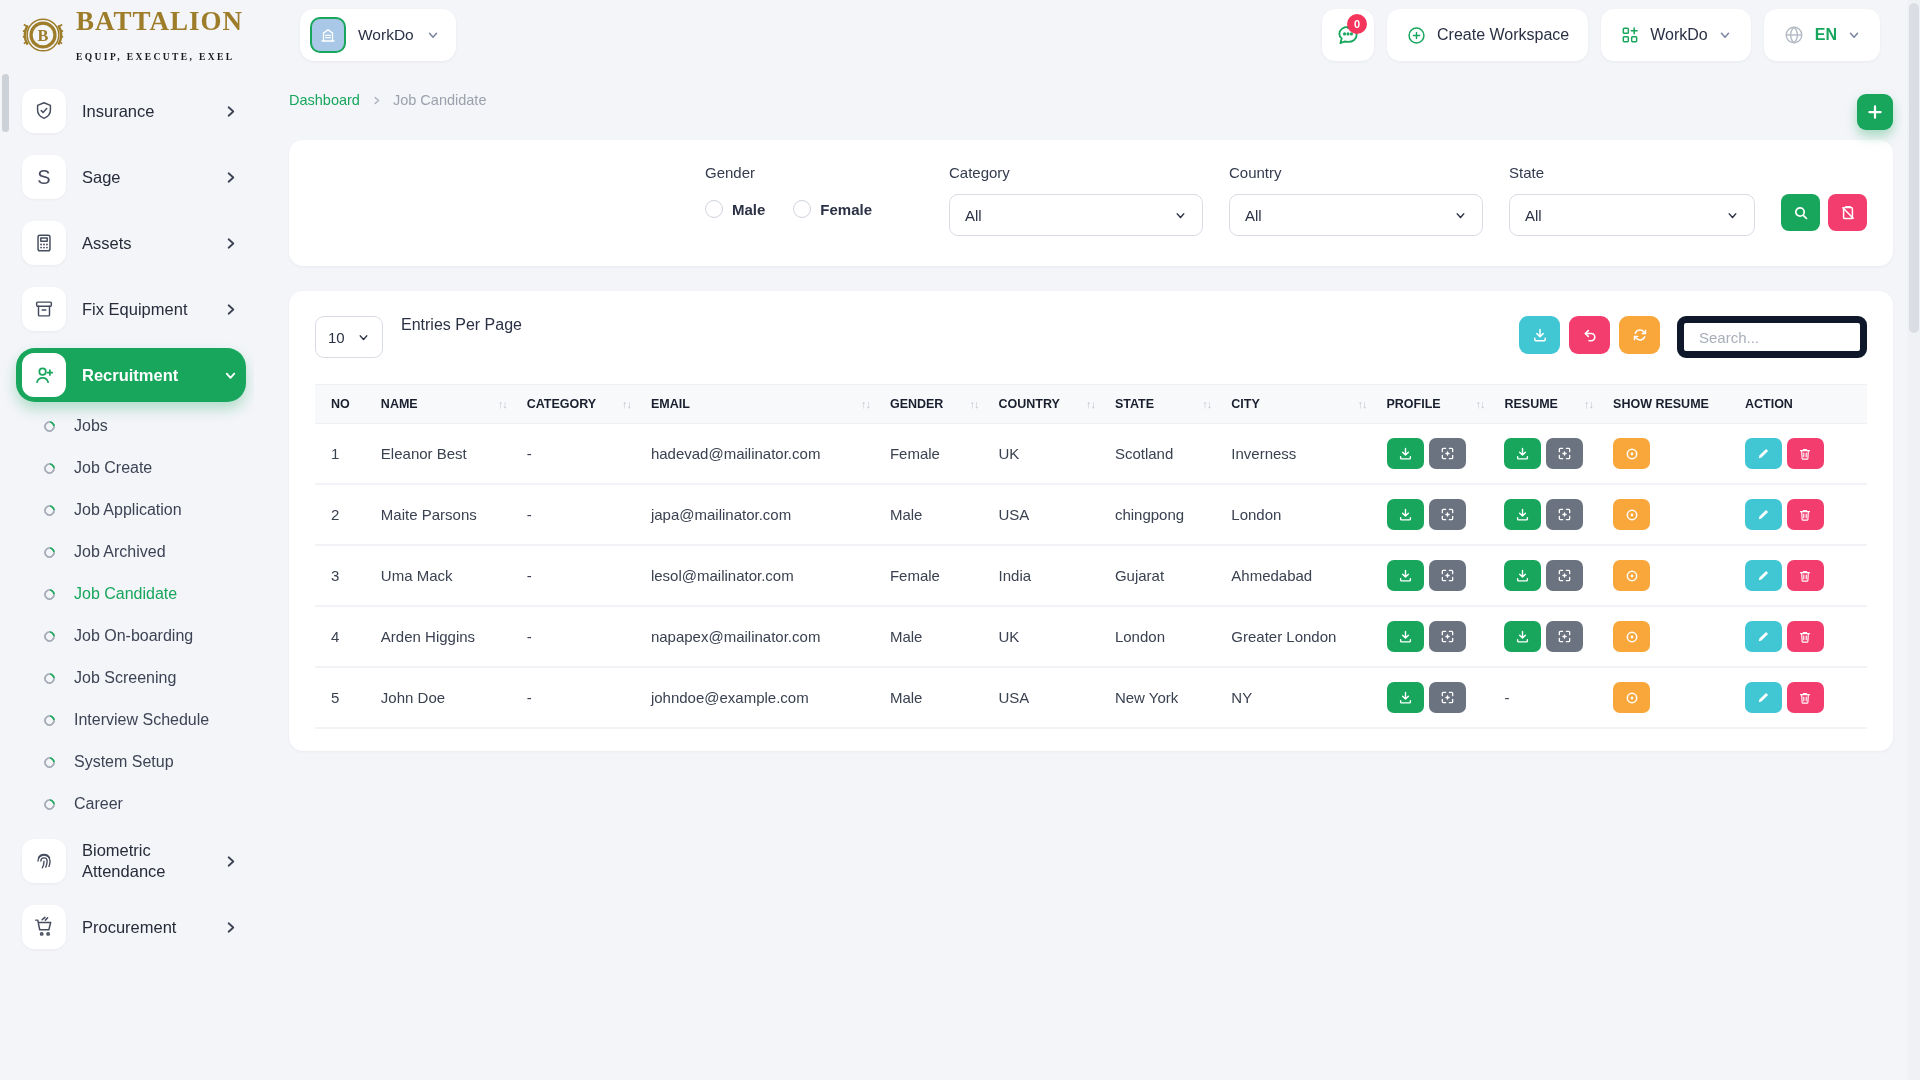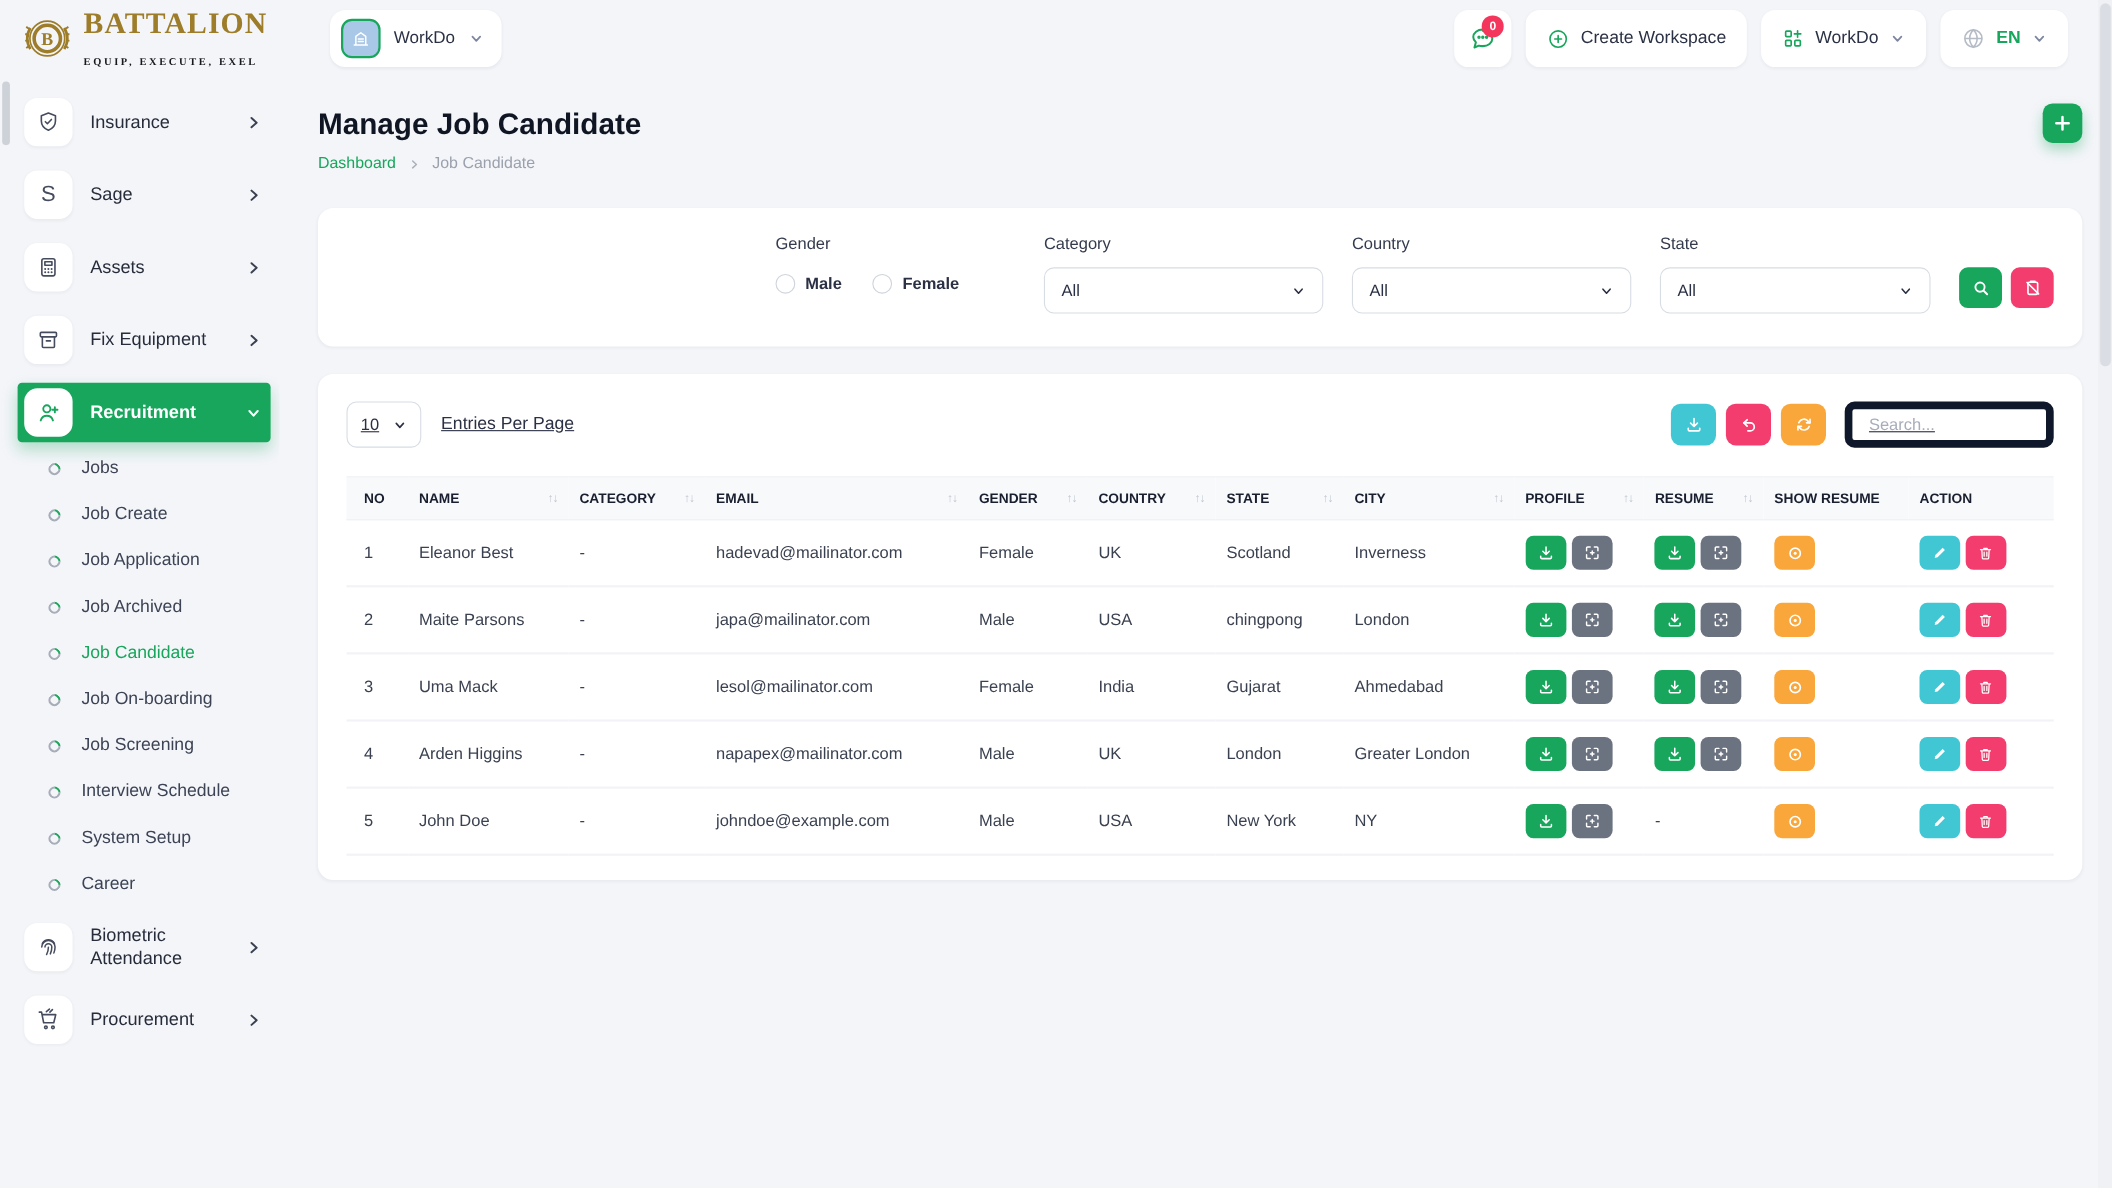--- a/index.html
+++ b/index.html
@@ -28,21 +28,21 @@
   .layout { display:flex; height:1010px; }
 
   
   .sidebar { width:254px; padding:14px 8px 0 16px; position:relative; overflow:hidden; flex-shrink:0; }
   .side-scroll-thumb { position:absolute; left:2px; top:4px; width:7px; height:58px; border-radius:4px; background:#cdd1d8; }
   .nav-item { display:flex; align-items:center; gap:16px; padding:5px 8px 5px 6px; margin-bottom:12px; color:#272c3a; cursor:pointer; }
   .icon-box { width:44px; height:44px; background:#fff; border-radius:12px; display:grid; place-items:center; color:#454c5e; box-shadow:0 1px 3px rgba(20,30,60,.05); flex-shrink:0; }
   .s-letter { font-size:20px; color:#454c5e; font-weight:500; }
   .nav-label { font-size:16.5px; flex:1; line-height:1.25; }
   .nav-chevron { color:#3a4152; flex-shrink:0; }
-  .nav-item.active-group { background:#17a65c; border-radius:4px; box-shadow:0 7px 14px rgba(23,166,92,.3); }
+  .nav-item.active-group { background:#17a65c; border-radius:19px; box-shadow:0 7px 14px rgba(23,166,92,.3); }
   .nav-item.active-group .icon-box { color:#17a65c; box-shadow:none; }
   .nav-item.active-group .nav-label { color:#fff; font-weight:bold; }
   .nav-item.active-group .nav-chevron { color:#fff; }
   .sub-item { display:flex; align-items:center; gap:19px; padding:3px 8px 3px 28px; margin-bottom:18px; font-size:16px; color:#3c4354; cursor:pointer; }
   .bullet { width:11px; height:11px; border-radius:50%; border:2.5px solid #a8aeb9; border-top-color:#22a55f; transform:rotate(45deg); flex-shrink:0; }
   .sub-item.active { color:#17a65c; }
 
   
   .content { flex:1; padding:22px 27px 0 35px; position:relative; }
   .page-title { font-size:27px; font-weight:bold; color:#101523; margin:6px 0 12px; }
@@ -62,21 +62,21 @@
   .radio-circle { width:18px; height:18px; border-radius:50%; border:1.5px solid #cfd4dc; background:#fff; flex-shrink:0; }
   .fselect { width:254px; height:42px; border:1px solid #d8dde4; border-radius:9px; display:flex; align-items:center; justify-content:space-between; padding:0 15px; font-size:15px; color:#2b3144; background:#fff; cursor:pointer; }
   .fselect.state { width:246px; }
   .fbuttons { flex-direction:row; gap:8px; align-self:flex-end; margin-bottom:5px; }
   .sq-btn { width:39px; height:37px; border-radius:8px; display:grid; place-items:center; color:#fff; cursor:pointer; border:none; }
   .bg-green { background:#17a65c; } .bg-pink { background:#f33d6e; }
   .bg-teal { background:#41c6d4; } .bg-orange { background:#f9a63a; }
 
   
   .table-card { margin-top:25px; background:#fff; border-radius:14px; padding:25px 26px 22px; box-shadow:0 1px 3px rgba(20,30,60,.05); }
-  .controls { display:flex; align-items:center;text-decoration:underline; }
+  .controls { display:flex; align-items:flex-start; }
   .entries-select { width:68px; height:42px; border:1px solid #d8dde4; border-radius:9px; background:#fff; display:flex; align-items:center; justify-content:space-between; padding:0 12px; font-size:15px; cursor:pointer; }
   .entries-label { margin-left:18px; font-size:16px; color:#2b3144; }
   .ctl-buttons { margin-left:auto; display:flex; gap:9px; }
   .ctl-btn { width:41px; height:38px; border-radius:9px; color:#fff; display:grid; place-items:center; cursor:pointer; border:none; }
   .search-input { margin-left:17px; width:190px; height:42px; border:7px solid #0f172a; border-radius:9px; padding:0 15px; font-size:15px; color:#2b3144; background:#fff; outline:none; font-family:inherit; }
   .search-input::placeholder { color:#a7adb9; }
 
   table { width:100%; border-collapse:collapse; margin-top:26px; table-layout:fixed; }
   thead th { background:#f8f9fb; font-size:12.5px; color:#191f2e; text-align:left; padding:12px 10px; border-top:1px solid #eef0f3; border-bottom:1px solid #eef0f3; font-weight:bold; }
   thead th:first-child { padding-left:16px; }
@@ -331,21 +331,20 @@
         <span class="nav-label">Procurement</span>
         <span class="nav-chevron">
           <svg width="15" height="15" viewBox="0 0 16 16" fill="none" stroke="currentColor" stroke-linecap="round" stroke-linejoin="round" stroke-width="1.9">
             <path d="M6 3.5L11 8l-5 4.5"></path>
           </svg>
         </span>
       </div>
     </aside>
 
   <main class="content">
-    <h1 class="page-title">Manage Job Candidate</h1>
     <div class="breadcrumb">
       <span class="crumb-link">Dashboard</span>
       <span class="crumb-sep">
         <svg width="11" height="11" viewBox="0 0 16 16" fill="none" stroke="currentColor" stroke-width="2" stroke-linecap="round" stroke-linejoin="round">
             <path d="M6 3.5L11 8l-5 4.5"></path>
           </svg>
       </span>
       <span class="crumb-current">Job Candidate</span>
     </div>
     <div class="add-btn">

